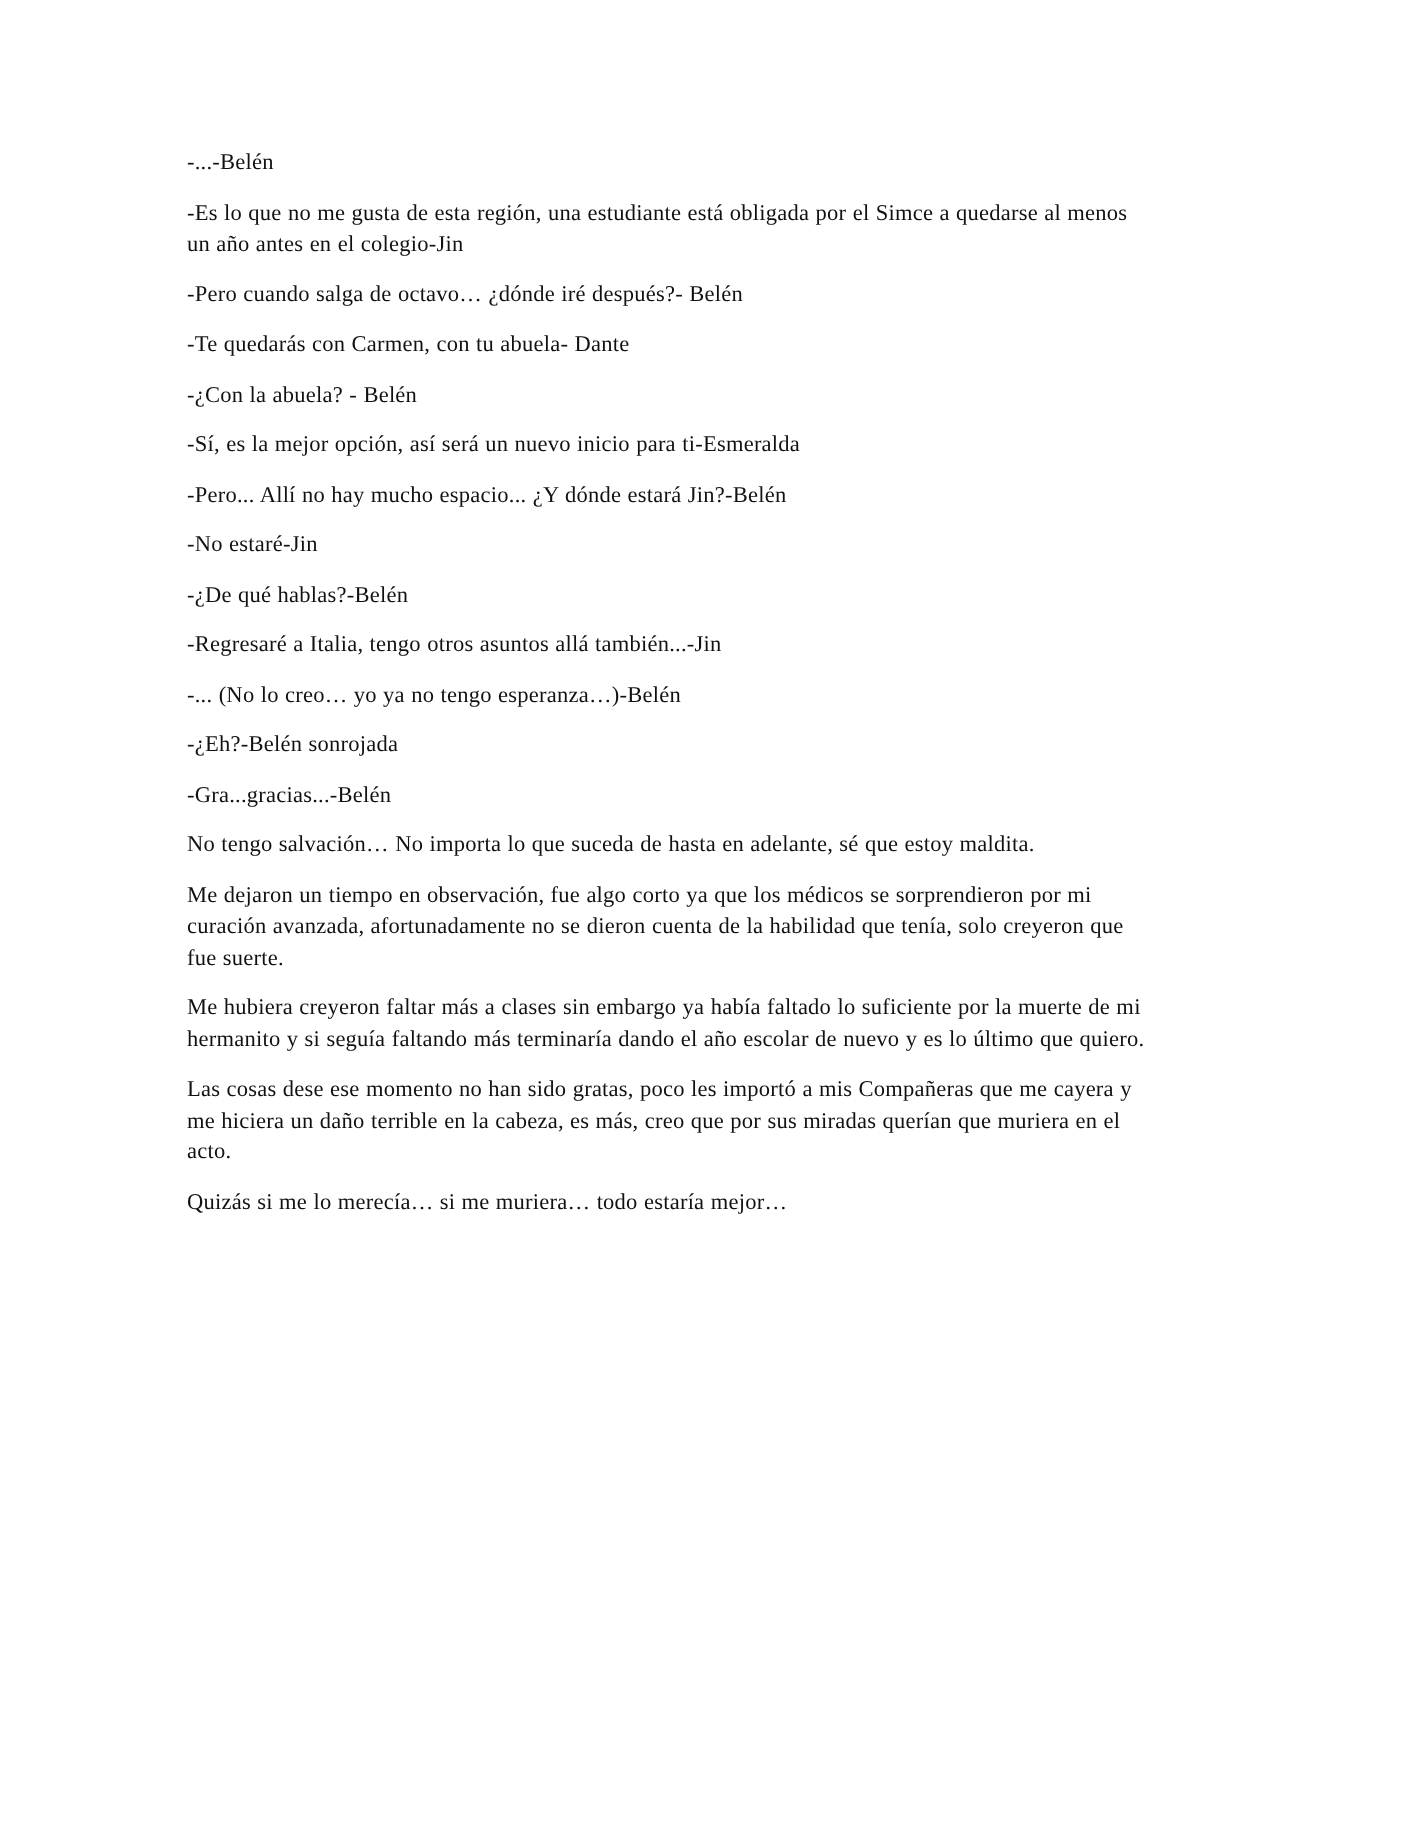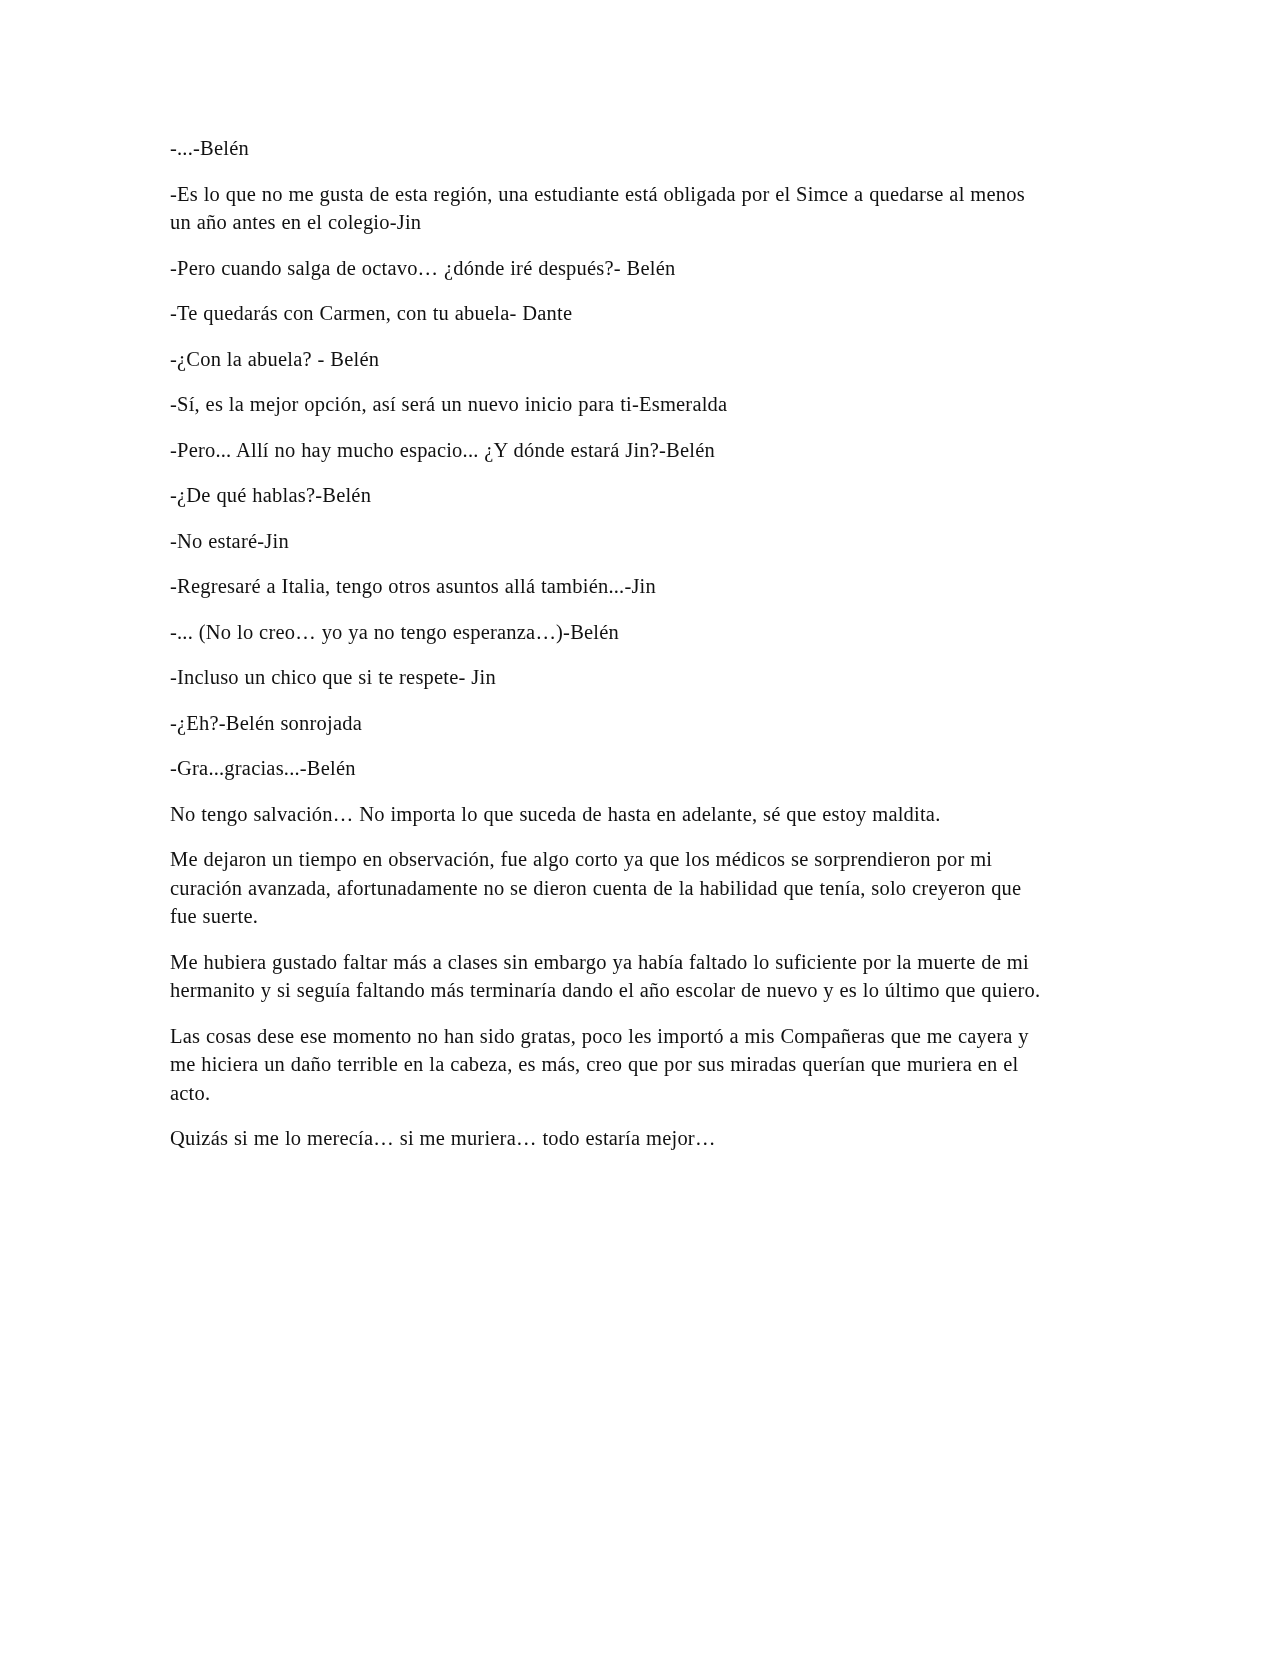--- a/index.html
+++ b/index.html
@@ -60,41 +60,40 @@
     <p class="para">-Pero cuando salga de octavo… ¿dónde iré después?- Belén</p>
 
     <p class="para">-Te quedarás con Carmen, con tu abuela- Dante</p>
 
     <p class="para">-¿Con la abuela? - Belén</p>
 
     <p class="para">-Sí, es la mejor opción, así será un nuevo inicio para ti-Esmeralda</p>
 
     <p class="para">-Pero... Allí no hay mucho espacio... ¿Y dónde estará Jin?-Belén</p>
 
+    <p class="para">-No estaré-Jin</p>
+
     <p class="para">-¿De qué hablas?-Belén</p>
-
-    <p class="para">-No estaré-Jin</p>
 
     <p class="para">-Regresaré a Italia, tengo otros asuntos allá también...-Jin</p>
 
 
 
     <p class="para">-... (No lo creo… yo ya no tengo esperanza…)-Belén</p>
 
-    <p class="para">-Incluso un chico que si te respete- Jin</p>
 
     <p class="para">-¿Eh?-Belén sonrojada</p>
 
 
     <p class="para">-Gra...gracias...-Belén</p>
 
     <p class="para">No tengo salvación… No importa lo que suceda de hasta en adelante, sé que estoy maldita.</p>
 
     <p class="para">Me dejaron un tiempo en observación, fue algo corto ya que los médicos se sorprendieron por mi curación avanzada, afortunadamente no se dieron cuenta de la habilidad que tenía, solo creyeron que fue suerte.</p>
 
-    <p class="para">Me hubiera gustado faltar más a clases sin embargo ya había faltado lo suficiente por la muerte de mi hermanito y si seguía faltando más terminaría dando el año escolar de nuevo y es lo último que quiero.</p>
+    <p class="para">Me hubiera creyeron faltar más a clases sin embargo ya había faltado lo suficiente por la muerte de mi hermanito y si seguía faltando más terminaría dando el año escolar de nuevo y es lo último que quiero.</p>
 
     <p class="para">Las cosas dese ese momento no han sido gratas, poco les importó a mis Compañeras que me cayera y me hiciera un daño terrible en la cabeza, es más, creo que por sus miradas querían que muriera en el acto.</p>
 
     <p class="para">Quizás si me lo merecía… si me muriera… todo estaría mejor…</p>
 
   </div>
 </div>
 
 </body></html>

